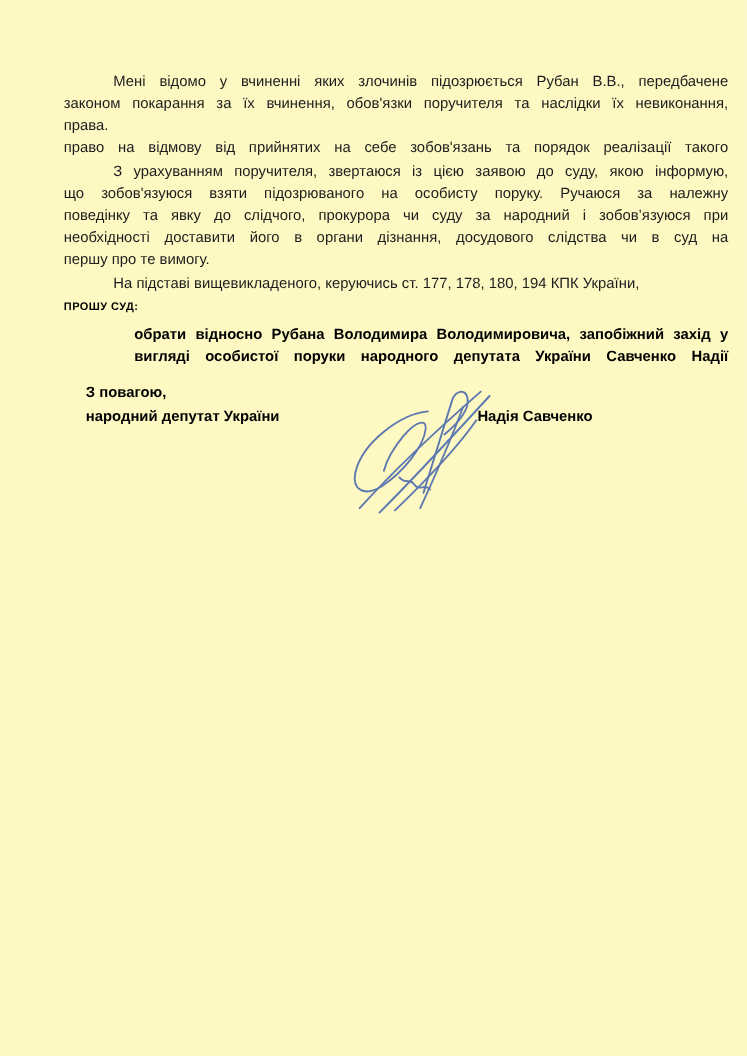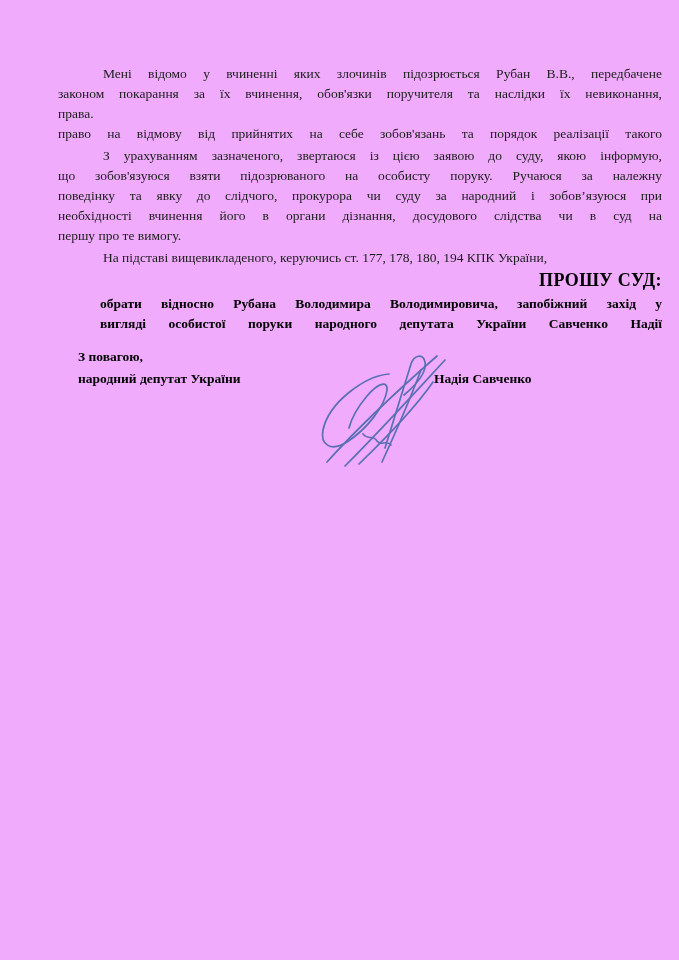--- a/index.html
+++ b/index.html
@@ -1,20 +1,20 @@
 <!DOCTYPE html>
 <html><head>
 <meta charset="utf-8">
 <style>
   html,body{margin:0;padding:0;background:#ffffff;}
   .page{
     position:relative;
     width:679px;height:960px;
-    background:#f0abfc;
-    font-family:Liberation Serif, serif;
+    background:#fef9c3;
+    font-family:Liberation Sans, sans-serif;
     color:#1f1f1f;
     overflow:hidden;
   }
   .content{
     position:absolute;
     left:58px;top:64px;width:604px;
   }
   .para{margin:0;}
   .line{
     font-size:13.5px;
@@ -27,26 +27,26 @@
   .line.lastline{text-align-last:left;}
   .line.indent{text-indent:45px;}
   .gap-sm{margin-top:2px;}
   .gap-md{margin-top:4px;}
   .gap-lg{margin-top:12px;}
   .basis{
     font-size:13.5px;line-height:20px;
     text-indent:45px;color:#1c1c1c;
   }
   .heading{
-    font-size:18px;line-height:20px;
-    font-weight:bold;text-align:right;
+    font-size:10px;line-height:20px;
+    font-weight:bold;text-align:left;
     letter-spacing:.4px;color:#000;
   }
   .request{
-    margin-left:42px;font-weight:bold;color:#000;
+    margin-left:64px;font-weight:bold;color:#000;
   }
   .request .line{color:#000;}
   .signoff{
     margin-left:20px;font-weight:bold;color:#000;
   }
   .signoff-line{
     position:relative;
     font-size:13.5px;line-height:22px;
   }
   .signoff-name{
@@ -67,24 +67,24 @@
   <div class="content">
 
     <div class="para">
       <div class="line indent">Мені відомо у вчиненні яких злочинів підозрюється Рубан В.В., передбачене</div>
       <div class="line">законом покарання за їх вчинення, обов'язки поручителя та наслідки їх невиконання,</div>
       <div class="line lastline">права.</div>
       <div class="line">право на відмову від прийнятих на себе зобов'язань та порядок реалізації такого</div>
     </div>
 
     <div class="para gap-sm">
-      <div class="line indent">З урахуванням зазначеного, звертаюся із цією заявою до суду, якою інформую,</div>
+      <div class="line indent">З урахуванням поручителя, звертаюся із цією заявою до суду, якою інформую,</div>
       <div class="line">що зобов'язуюся взяти підозрюваного на особисту поруку. Ручаюся за належну</div>
       <div class="line">поведінку та явку до слідчого, прокурора чи суду за народний і зобов’язуюся при</div>
-      <div class="line">необхідності вчинення його в органи дізнання, досудового слідства чи в суд на</div>
+      <div class="line">необхідності доставити його в органи дізнання, досудового слідства чи в суд на</div>
       <div class="line lastline">першу про те вимогу.</div>
     </div>
 
     <div class="basis gap-sm">На підставі вищевикладеного, керуючись ст. 177, 178, 180, 194 КПК України,</div>
 
     <div class="heading gap-sm">ПРОШУ СУД:</div>
 
     <div class="para request gap-md">
       <div class="line">обрати відносно Рубана Володимира Володимировича, запобіжний захід у</div>
       <div class="line">вигляді особистої поруки народного депутата України Савченко Надії</div>

